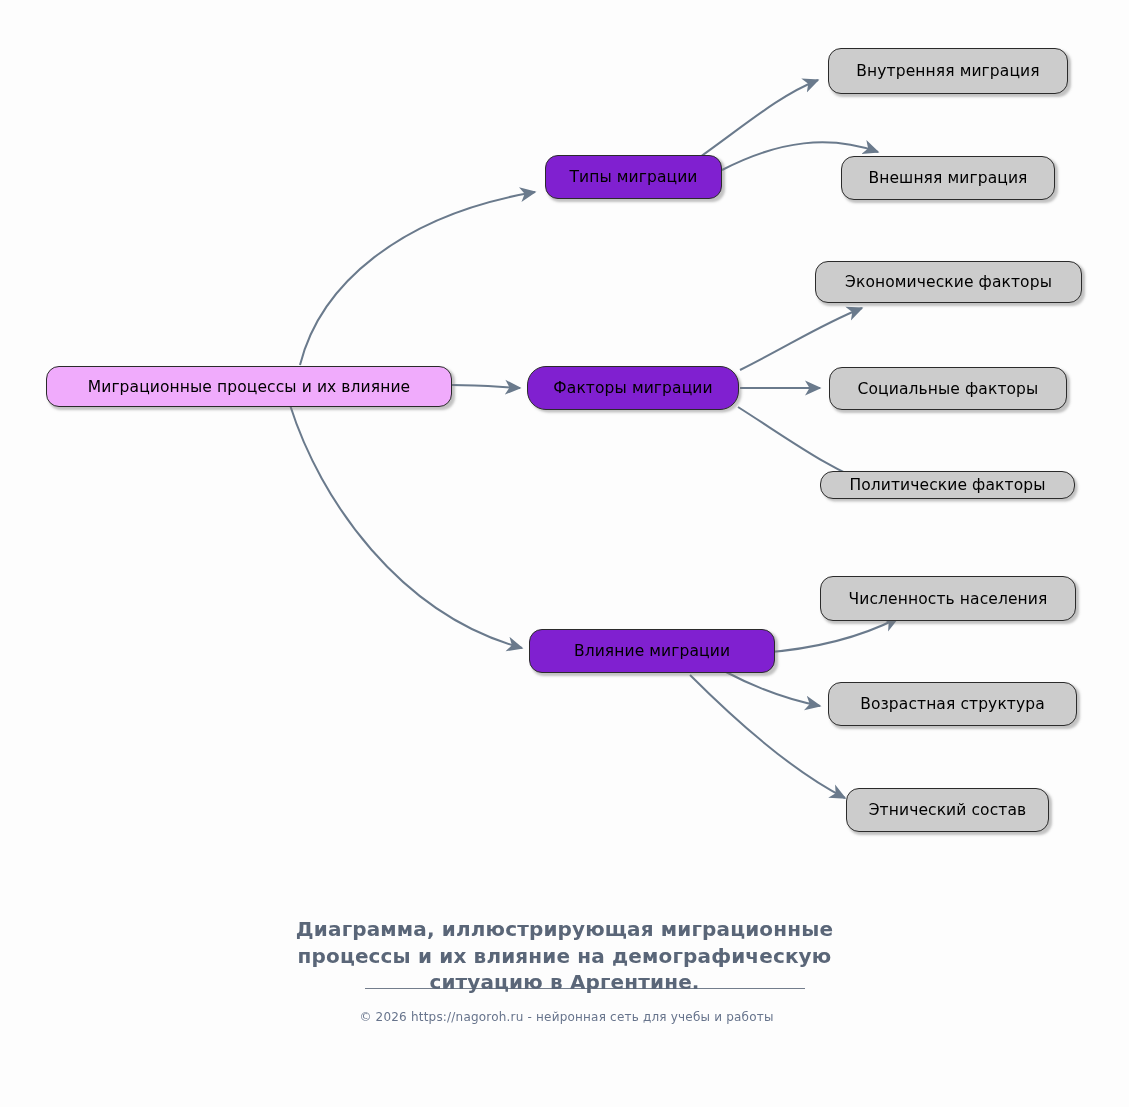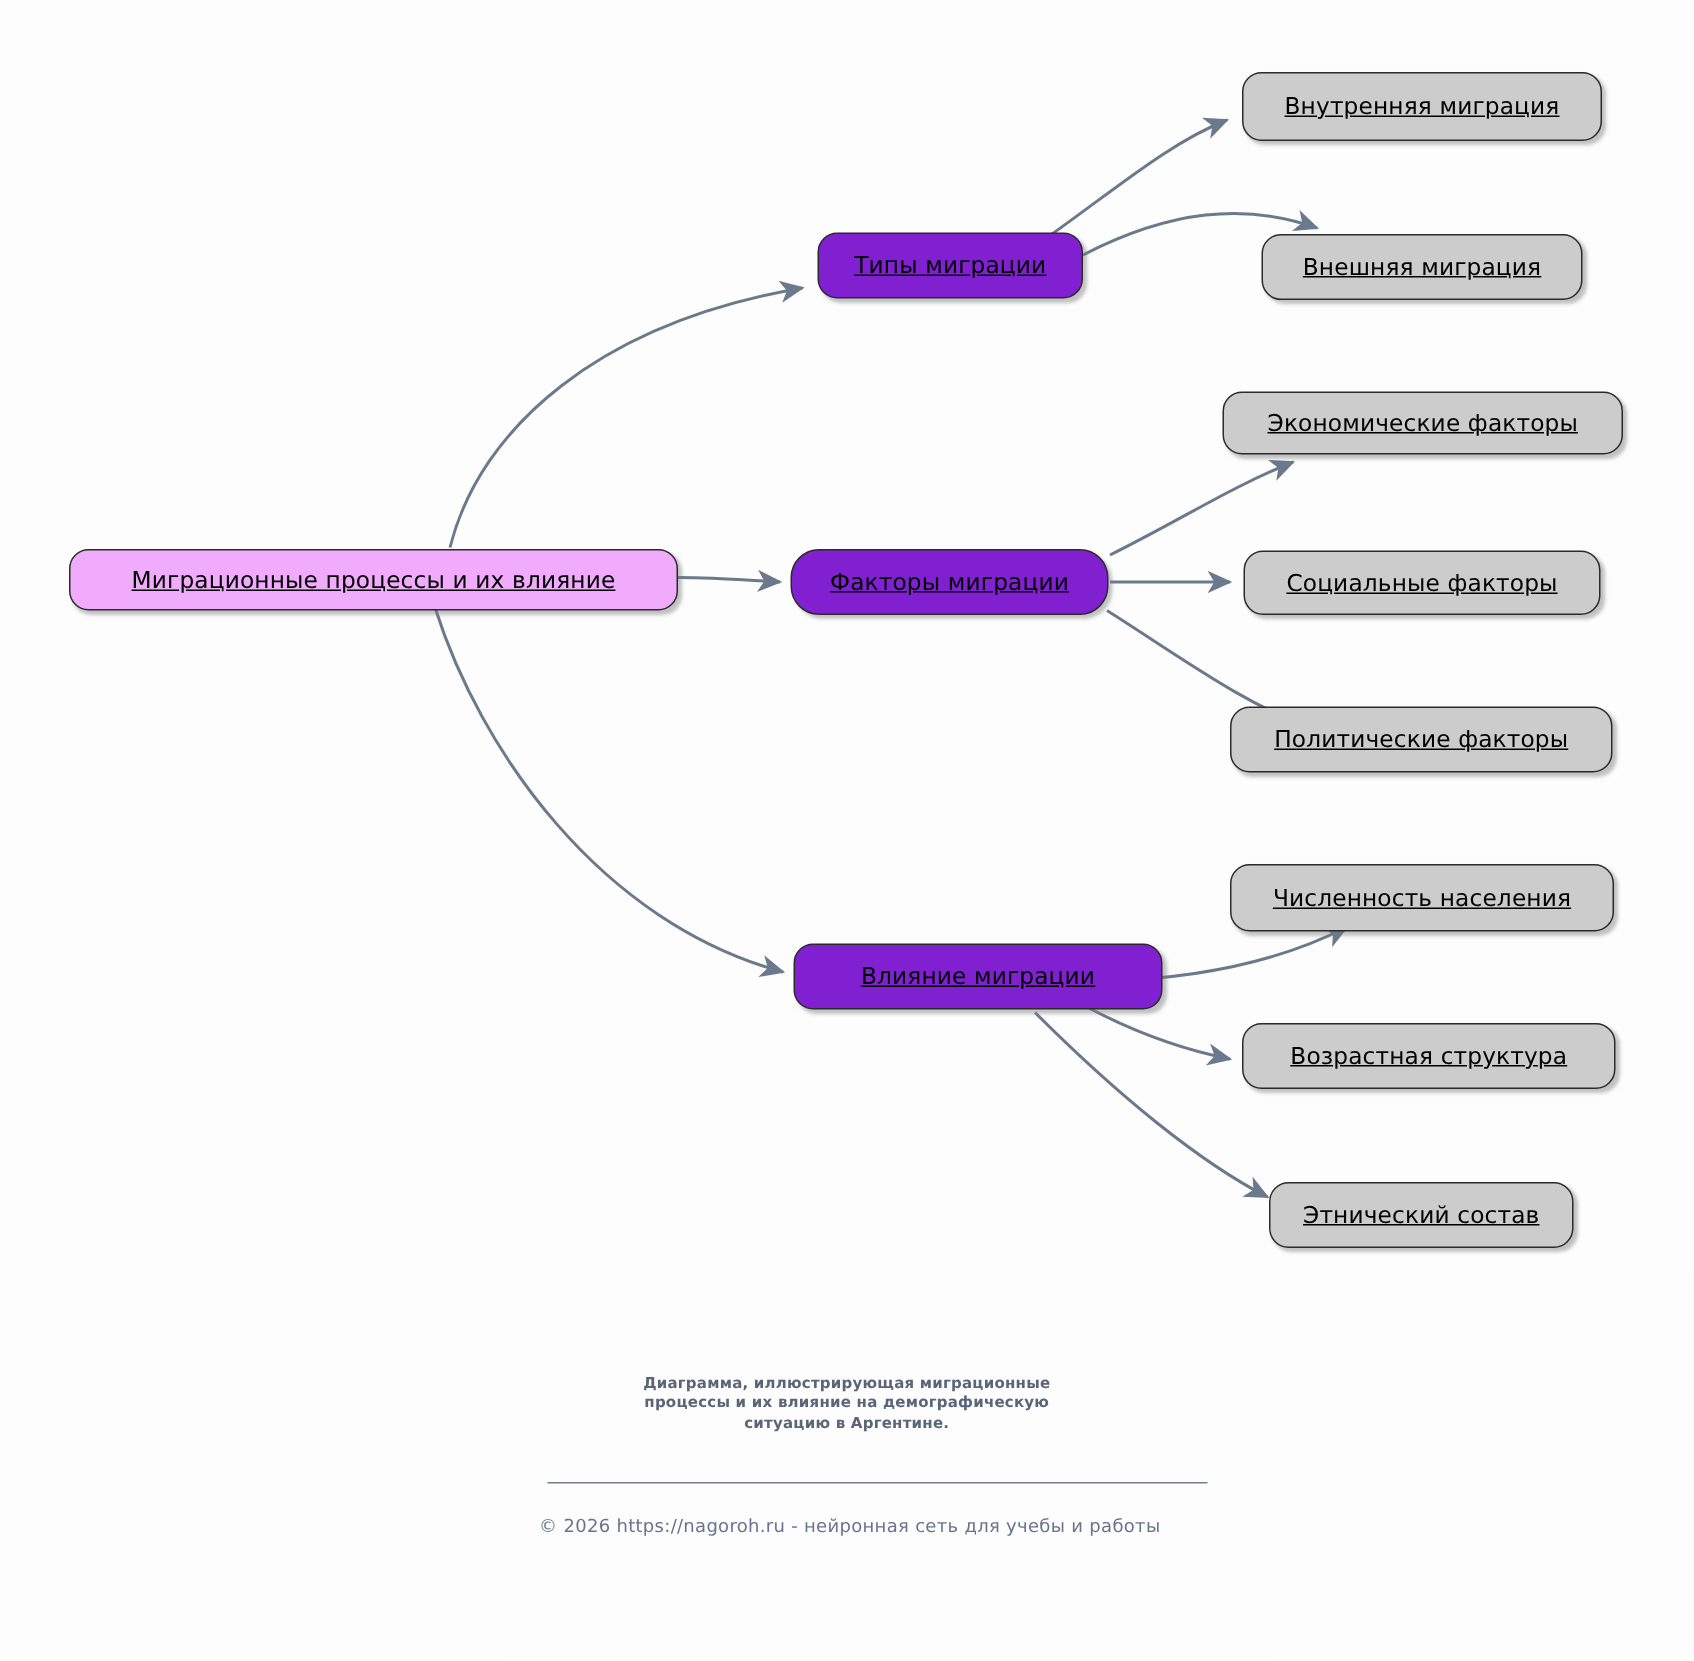--- a/index.html
+++ b/index.html
@@ -32,41 +32,40 @@
     display: flex;
     align-items: center;
     justify-content: center;
     border: 1.3px solid #262626;
     border-radius: 13px;
     box-shadow: 2.5px 2.5px 2.5px rgba(120,120,120,0.45);
     font-size: 15.5px;
     color: #000000;
     white-space: nowrap;
     letter-spacing: 0.1px;
-    text-decoration: underline;
   }
   .node.root {
     background: #f0abfc;
     border-color: #2b2b2b;
   }
   .node.branch {
     background: #8020d0;
     border-color: #2b2b2b;
   }
   .node.leaf {
     background: #cccccc;
     border-color: #2b2b2b;
   }
   .caption {
     position: absolute;
     left: 0;
     right: 0;
     top: 916px;
     text-align: center;
-    font-size: 10px;
+    font-size: 20px;
     font-weight: bold;
     line-height: 1.33;
     color: #5a6678;
     letter-spacing: 0.15px;
   }
   .caption-line {
     display: block;
   }
   .divider {
     position: absolute;
@@ -139,21 +138,21 @@
   </div>
 
   <div class="node leaf" style="left:815px; top:261px; width:267px; height:42px;">
     <span>Экономические факторы</span>
   </div>
 
   <div class="node leaf" style="left:829px; top:367px; width:238px; height:43px;">
     <span>Социальные факторы</span>
   </div>
 
-  <div class="node leaf" style="left:820px; top:471px; width:255px; height:44px;">
+  <div class="node leaf" style="left:820px; top:471px; width:255px; height:28px;">
     <span>Политические факторы</span>
   </div>
 
   <div class="node leaf" style="left:820px; top:576px; width:256px; height:45px;">
     <span>Численность населения</span>
   </div>
 
   <div class="node leaf" style="left:828px; top:682px; width:249px; height:44px;">
     <span>Возрастная структура</span>
   </div>

